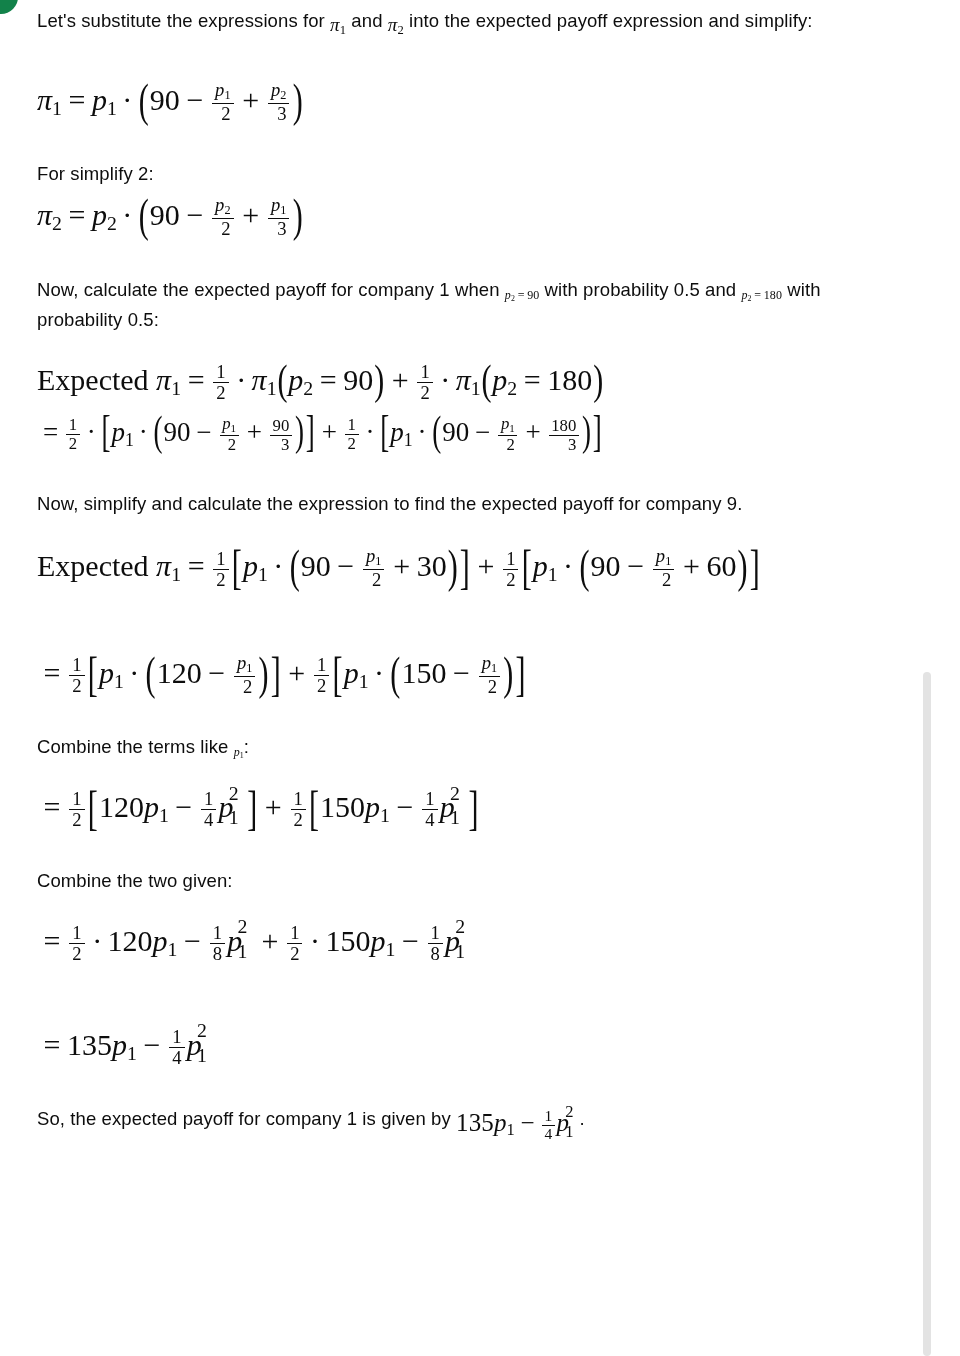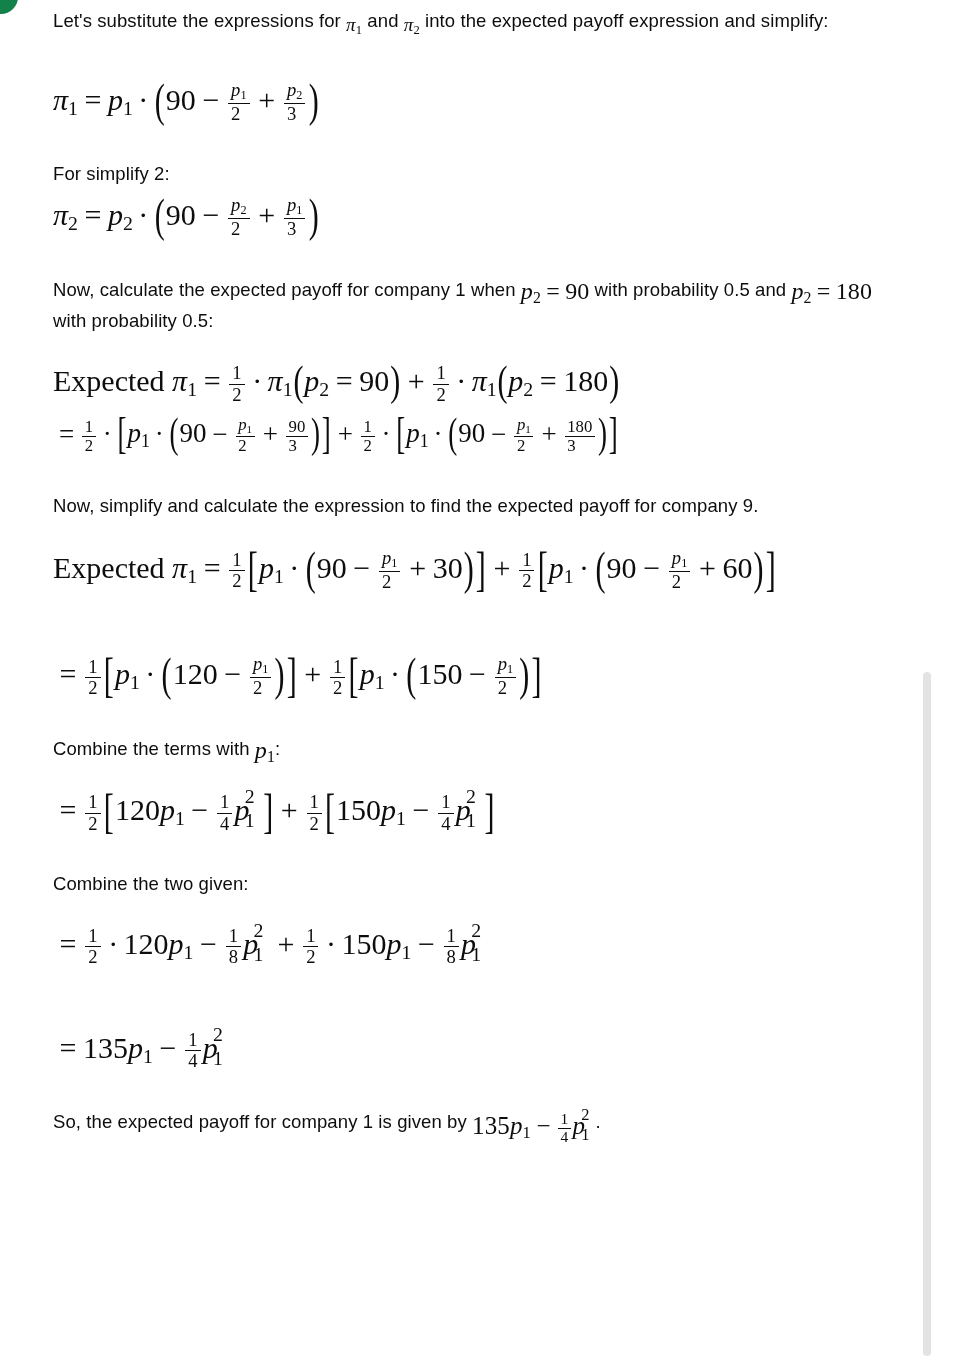--- a/index.html
+++ b/index.html
@@ -23,21 +23,21 @@
     left: -16px;
     top: -20px;
     width: 34px;
     height: 34px;
     border-radius: 50%;
     background: #12824a;
   }
 
   #message {
     position: absolute;
-    left: 16px; top: 0;
+    left: 0; top: 0;
     width: 898px;
     padding: 6px 34px 0 37px;
   }
 
   p.prose {
     font-size: 18.5px;
     line-height: 1.62;
     margin: 0;
     letter-spacing: 0.1px;
     color: #0d0d0d;
@@ -53,21 +53,21 @@
     color: #0d0d0d;
     white-space: nowrap;
     line-height: 1.1;
   }
   .math-display {
     font-size: 30px;
     display: block;
   }
   .math-display.sm { font-size: 27px; }
   .math-inline {
-    font-size: 24px;
+    font-size: 12px;
     display: inline-block;
     vertical-align: -3px;
     white-space: nowrap;
   }
   .math-inline.tiny { font-size: 19px; vertical-align: -4px; }
 
   .it { font-style: italic; }
   .rm { font-style: normal; }
   .op { padding: 0 0.22em; }
   .cdot { padding: 0 0.18em; font-style: normal; }
@@ -95,21 +95,21 @@
     left: 0.52em;
     top: -0.38em;
     font-size: 0.66em;
     font-style: normal;
   }
 
   
   .frac {
     display: inline-block;
     vertical-align: -0.52em;
-    text-align: left;
+    text-align: right;
     font-size: 0.62em;
     line-height: 1.06;
     padding: 0 0.12em;
   }
   .frac > .num { display: block; padding: 0 0.16em; }
   .frac > .den {
     display: block;
     border-top: 1px solid #0d0d0d;
     padding: 0 0.16em;
     margin-top: 0.5px;
@@ -211,21 +211,21 @@
 
 
   <div class="gap-md"></div>
 
   <div class="math math-display">
     <span class="op">=</span><span class="frac half"><span class="num">1</span><span class="den">2</span></span><span class="br-l">[</span><span class="it">p</span><sub class="sbr">1</sub><span class="cdot">·</span><span class="dl">(</span><span class="rm">120</span><span class="op">−</span><span class="frac"><span class="num"><span class="it">p</span><sub class="sbr">1</sub></span><span class="den">2</span></span><span class="dr">)</span><span class="br-r">]</span><span class="op">+</span><span class="frac half"><span class="num">1</span><span class="den">2</span></span><span class="br-l">[</span><span class="it">p</span><sub class="sbr">1</sub><span class="cdot">·</span><span class="dl">(</span><span class="rm">150</span><span class="op">−</span><span class="frac"><span class="num"><span class="it">p</span><sub class="sbr">1</sub></span><span class="den">2</span></span><span class="dr">)</span><span class="br-r">]</span>
   </div>
 
   <div class="gap-lg"></div>
 
-  <p class="prose"><span>Combine the terms with </span><span class="math math-inline"><span class="it">p</span><sub class="sbr">1</sub></span><span>:</span></p>
+  <p class="prose"><span>Combine the terms like </span><span class="math math-inline"><span class="it">p</span><sub class="sbr">1</sub></span><span>:</span></p>
 
   <div class="gap-md"></div>
 
   <div class="math math-display">
     <span class="op">=</span><span class="frac half"><span class="num">1</span><span class="den">2</span></span><span class="br-l">[</span><span class="rm">120</span><span class="it">p</span><sub class="sbr">1</sub><span class="op">−</span><span class="frac half"><span class="num">1</span><span class="den">4</span></span><span class="psq">p<span class="sb2">1</span><span class="sp2">2</span></span><span class="br-r">]</span><span class="op">+</span><span class="frac half"><span class="num">1</span><span class="den">2</span></span><span class="br-l">[</span><span class="rm">150</span><span class="it">p</span><sub class="sbr">1</sub><span class="op">−</span><span class="frac half"><span class="num">1</span><span class="den">4</span></span><span class="psq">p<span class="sb2">1</span><span class="sp2">2</span></span><span class="br-r">]</span>
   </div>
 
   <div class="gap-lg"></div>
 
   <p class="prose">Combine the two given:</p>

